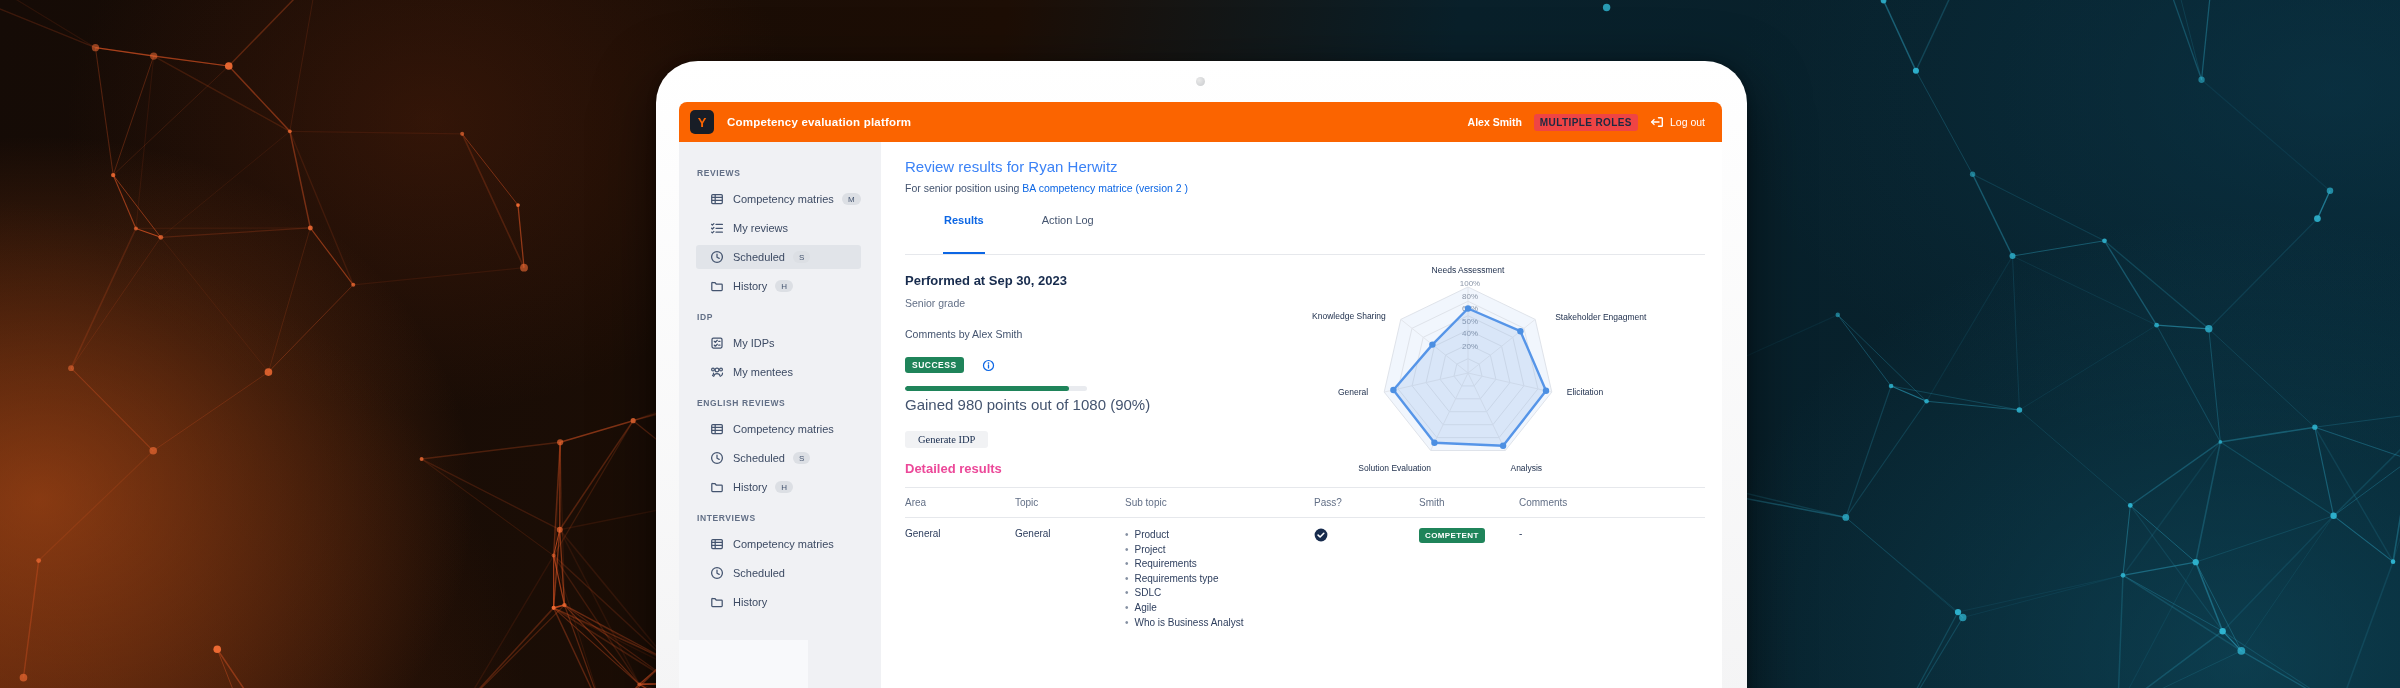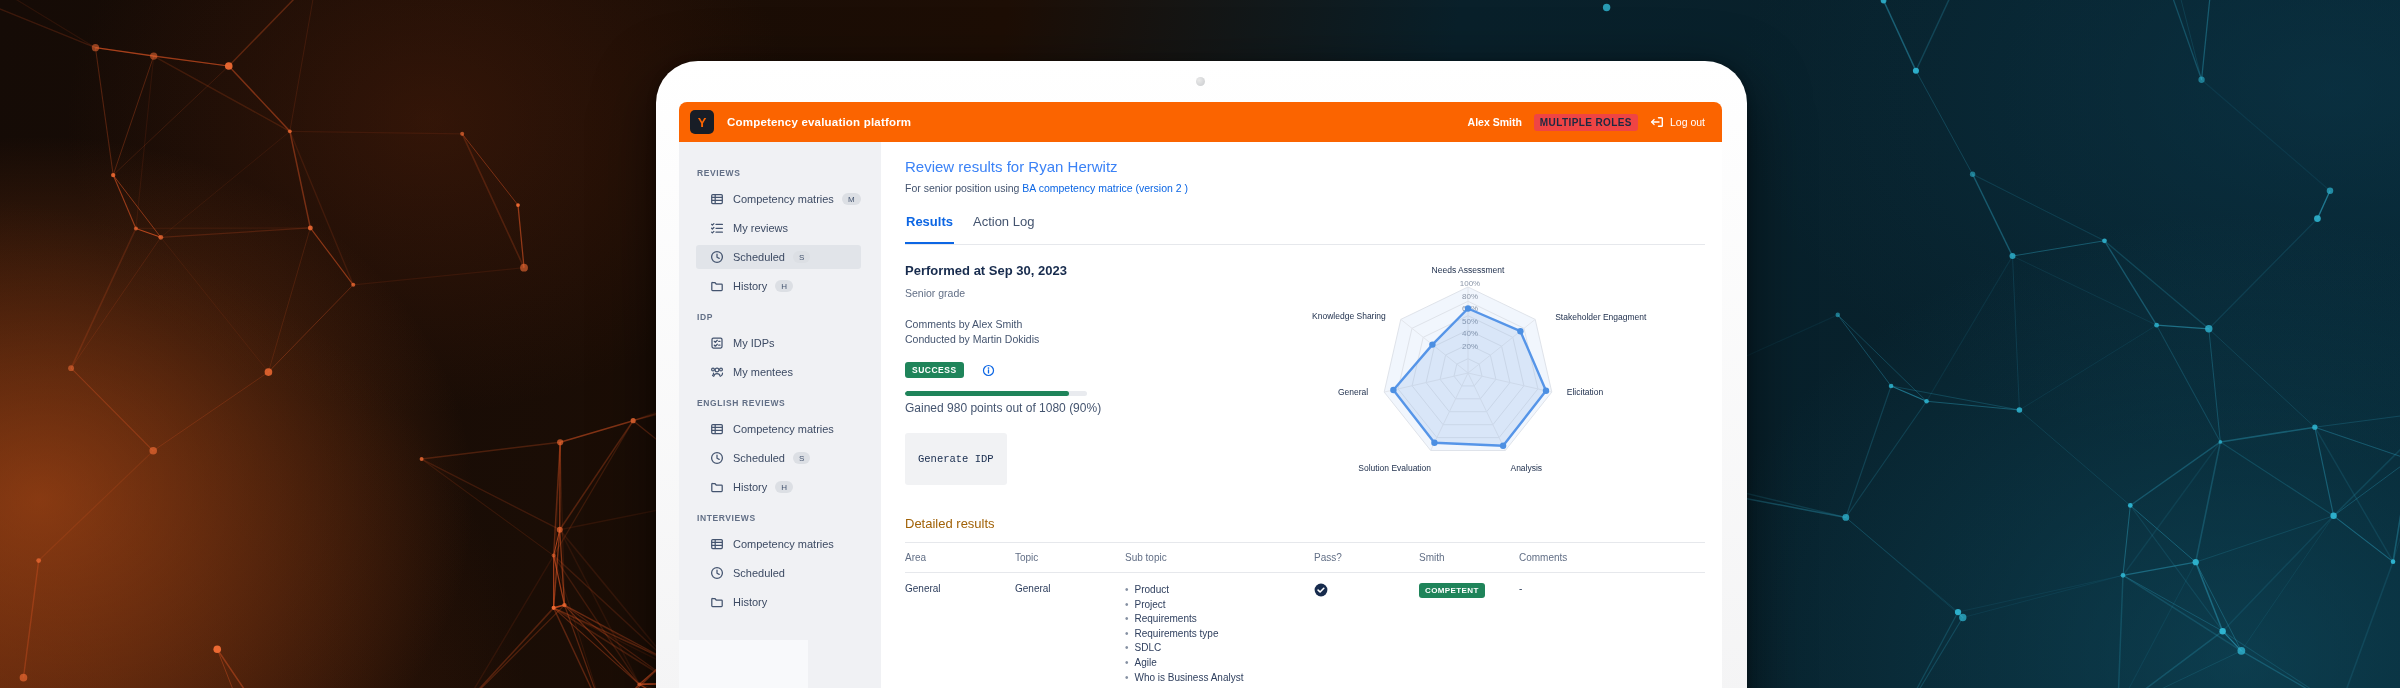--- a/index.html
+++ b/index.html
@@ -60,40 +60,40 @@
     padding:1.5px 6px;border-radius:8px;}
   .side-patch{position:absolute;left:0;top:498px;width:129px;height:120px;background:#f8f9fb;}
 
   .main{flex:1;background:#fff;position:relative;padding:0 17px 0 24px;box-sizing:border-box;overflow:hidden;}
 
   .page-title{margin-top:16px;font-size:15px;font-weight:400;color:#3b82f6;}
   .subtitle{margin-top:7px;font-size:10.5px;color:#44546f;}
   .subtitle .link{color:#0c66e4;cursor:pointer;}
 
   .tabs{margin-top:20px;display:flex;gap:18px;border-bottom:1px solid #e6e8ec;}
-  .tab{font-size:13px;padding:0 1px 13px 1px;color:#44546f;cursor:pointer;border-bottom:2px solid transparent;}
+  .tab{font-size:11px;padding:0 1px 26px 1px;color:#44546f;cursor:pointer;border-bottom:2px solid transparent;margin-left:38px;}
   .tab.active{color:#0c66e4;font-weight:700;border-bottom-color:#0c66e4;}
 
   .performed{margin-top:18px;font-size:13px;font-weight:700;color:#172b4d;}
   .grade-line{margin-top:9px;font-size:10.5px;color:#626f86;}
   .byline{margin-top:18px;font-size:10.5px;color:#44546f;line-height:15px;}
   .status-row{margin-top:15px;display:flex;align-items:center;gap:18px;}
   .success-badge{background:#1f845a;color:#fff;font-size:8.5px;font-weight:700;
     letter-spacing:.5px;padding:3px 7px;border-radius:3px;}
   .info-icon{width:13px;height:13px;display:flex;cursor:pointer;}
   .progress-track{margin-top:13px;width:182px;height:5px;border-radius:3px;background:#e9ebef;overflow:hidden;}
   .progress-fill{height:100%;background:#1f845a;border-radius:3px;}
-  .points-line{margin-top:5px;font-size:12px;color:#44546f;}
+  .points-line{margin-top:5px;font-size:15px;color:#44546f;}
   .gen-btn{margin-top:18px;display:inline-block;background:#f1f2f4;border:none;border-radius:3px;
-    padding:20px 13px;font-size:10.5px;font-weight:500;color:#172b4d;cursor:pointer;
-    font-family:Liberation Mono, monospace;}
+    padding:3px 13px;font-size:10.5px;font-weight:500;color:#172b4d;cursor:pointer;
+    font-family:Liberation Serif, serif;}
 
   .radar-wrap{position:absolute;left:402px;top:116px;width:370px;height:230px;}
 
-  .detailed-title{margin-top:31px;font-size:13px;font-weight:400;color:#a16207;}
+  .detailed-title{margin-top:13px;font-size:13px;font-weight:700;color:#ec4899;}
   .rtable{margin-top:11px;}
   .rt-grid{display:grid;grid-template-columns:110px 110px 189px 105px 100px 1fr;}
   .rt-head{border-top:1px solid #e6e8ec;border-bottom:1px solid #e6e8ec;}
   .rt-head .cell{font-size:10px;color:#626f86;padding:9px 6px 9px 0;}
   .rt-row .cell{font-size:10px;color:#30405f;padding:10px 6px 10px 0;}
   .sub-list{margin:0;padding:0;list-style:none;}
   .sub-list li{display:flex;line-height:14.6px;}
   .sub-list .blt{color:#8590a2;margin-right:6px;}
   .pass-ic{width:14px;height:14px;}
   .grade-badge{display:inline-block;background:#1f845a;color:#fff;font-size:8px;font-weight:700;
@@ -594,21 +594,20 @@
 
         <div class="tabs">
           <div class="tab active">Results</div>
           <div class="tab">Action Log</div>
         </div>
 
         <div class="performed">Performed at Sep 30, 2023</div>
         <div class="grade-line">Senior grade</div>
         <div class="byline">
           <div>Comments by Alex Smith</div>
-          <div>Conducted by Martin Dokidis</div>
         </div>
 
         <div class="status-row">
           <span class="success-badge">SUCCESS</span>
           <span class="info-icon">
             <svg width="13" height="13" viewBox="0 0 14 14" fill="none">
               <circle cx="7" cy="7" r="5.4" stroke="#0c66e4" stroke-width="1.3"></circle>
               <line x1="7" y1="6.4" x2="7" y2="9.6" stroke="#0c66e4" stroke-width="1.4" stroke-linecap="round"></line>
               <circle cx="7" cy="4.3" r="0.9" fill="#0c66e4"></circle>
             </svg>

